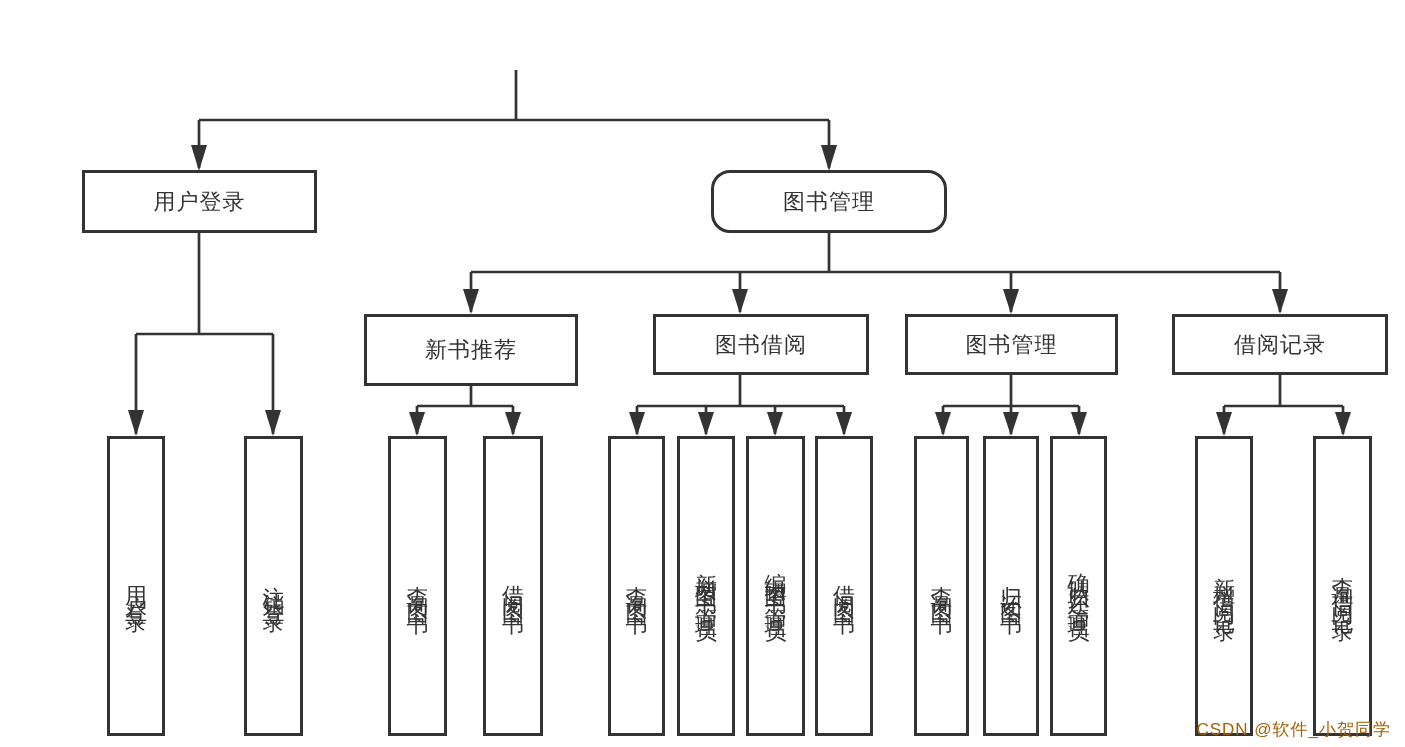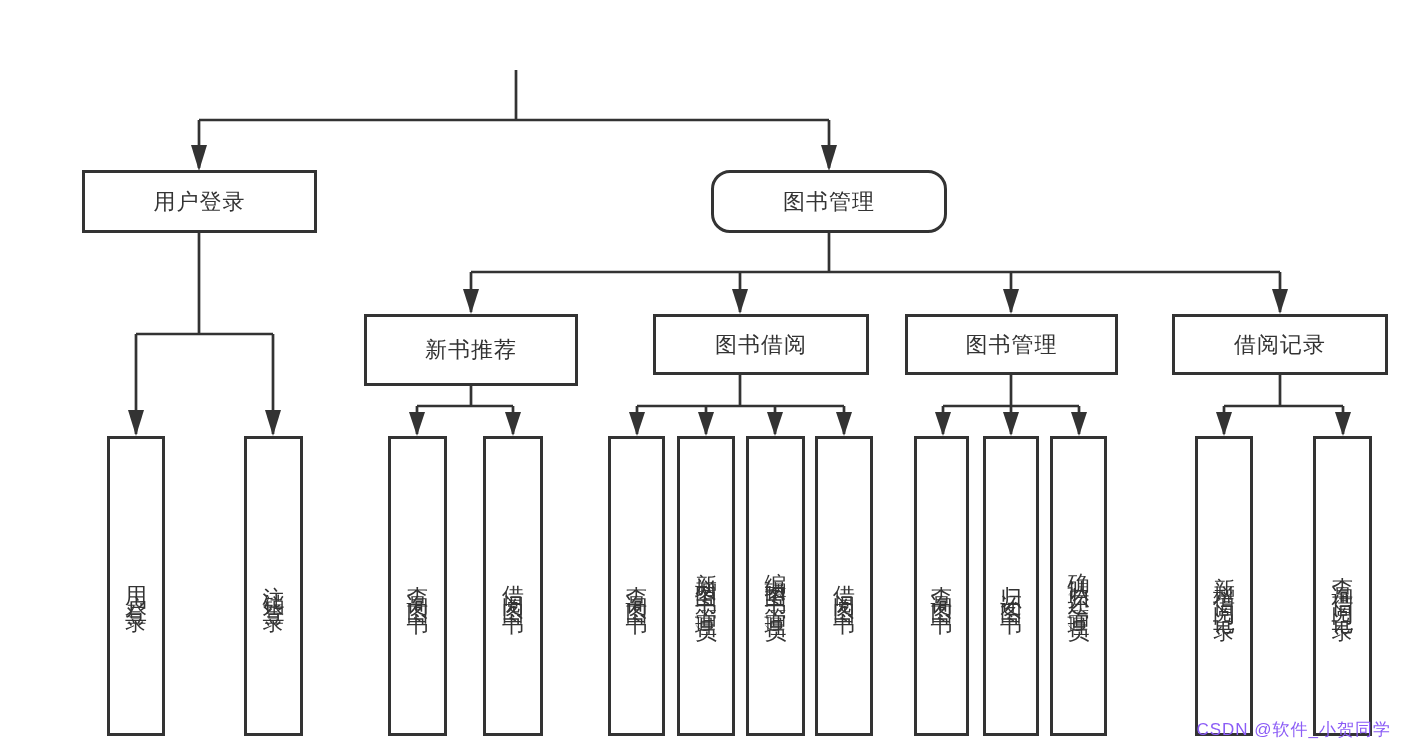--- a/index.html
+++ b/index.html
@@ -33,21 +33,21 @@
     writing-mode: vertical-rl;
     letter-spacing: 9px;
     line-height: 1;
   }
   .leaf.tight span { letter-spacing: 7px; }
   .watermark {
     position: absolute;
     right: 14px;
     bottom: 6px;
     font-size: 17px;
-    color: #8b5cf6;
+    color: #a16207;
     letter-spacing: 1px;
     white-space: nowrap;
     margin-top: 40px;
   }
 </style>
 </head>
 <body>
 
 <div class="canvas">
 

